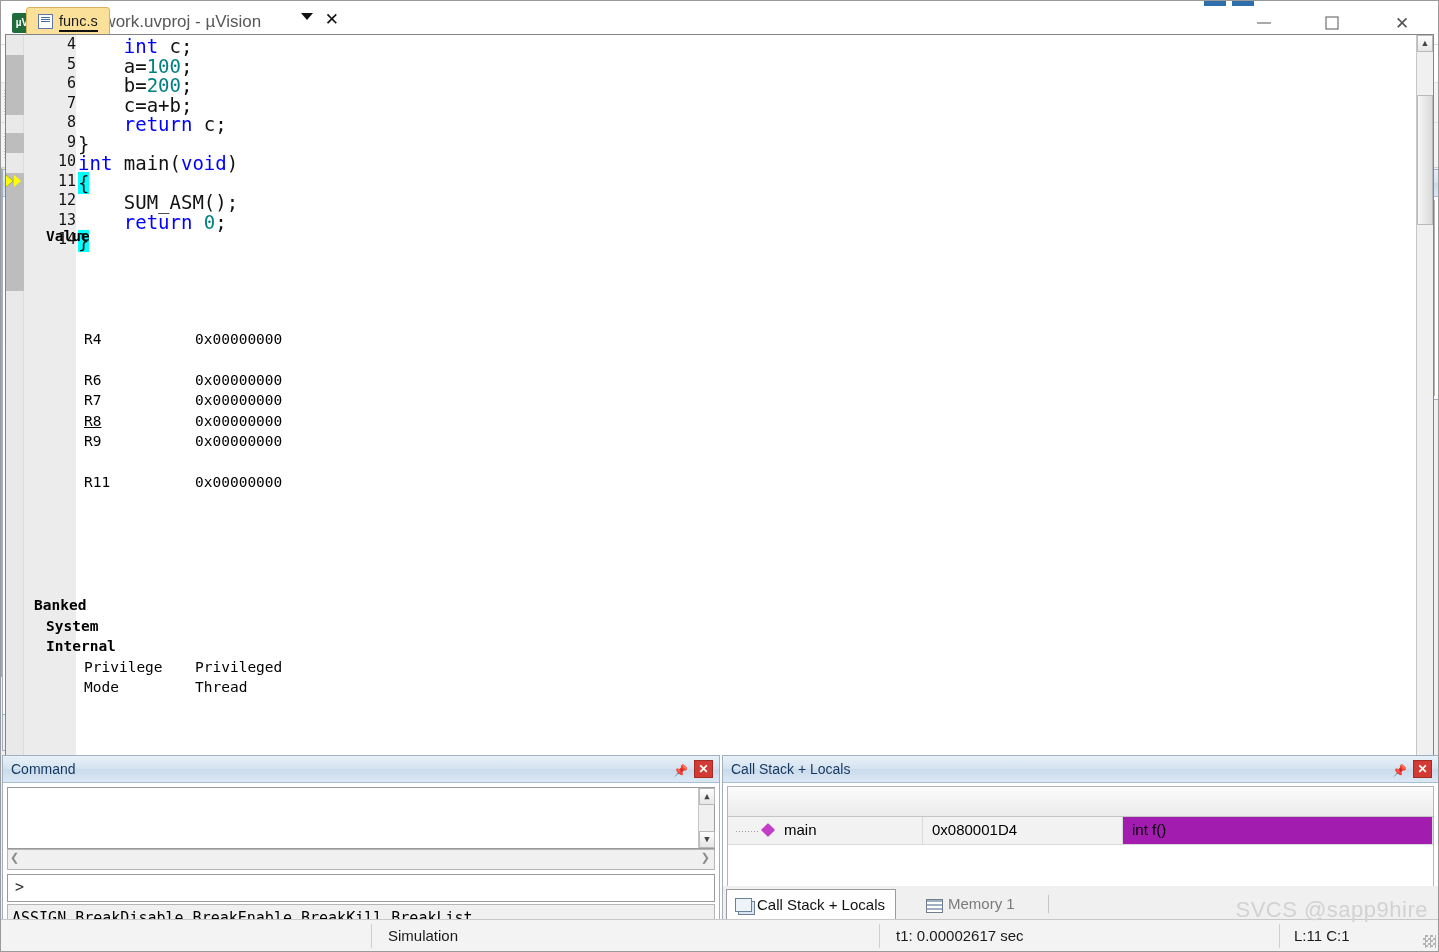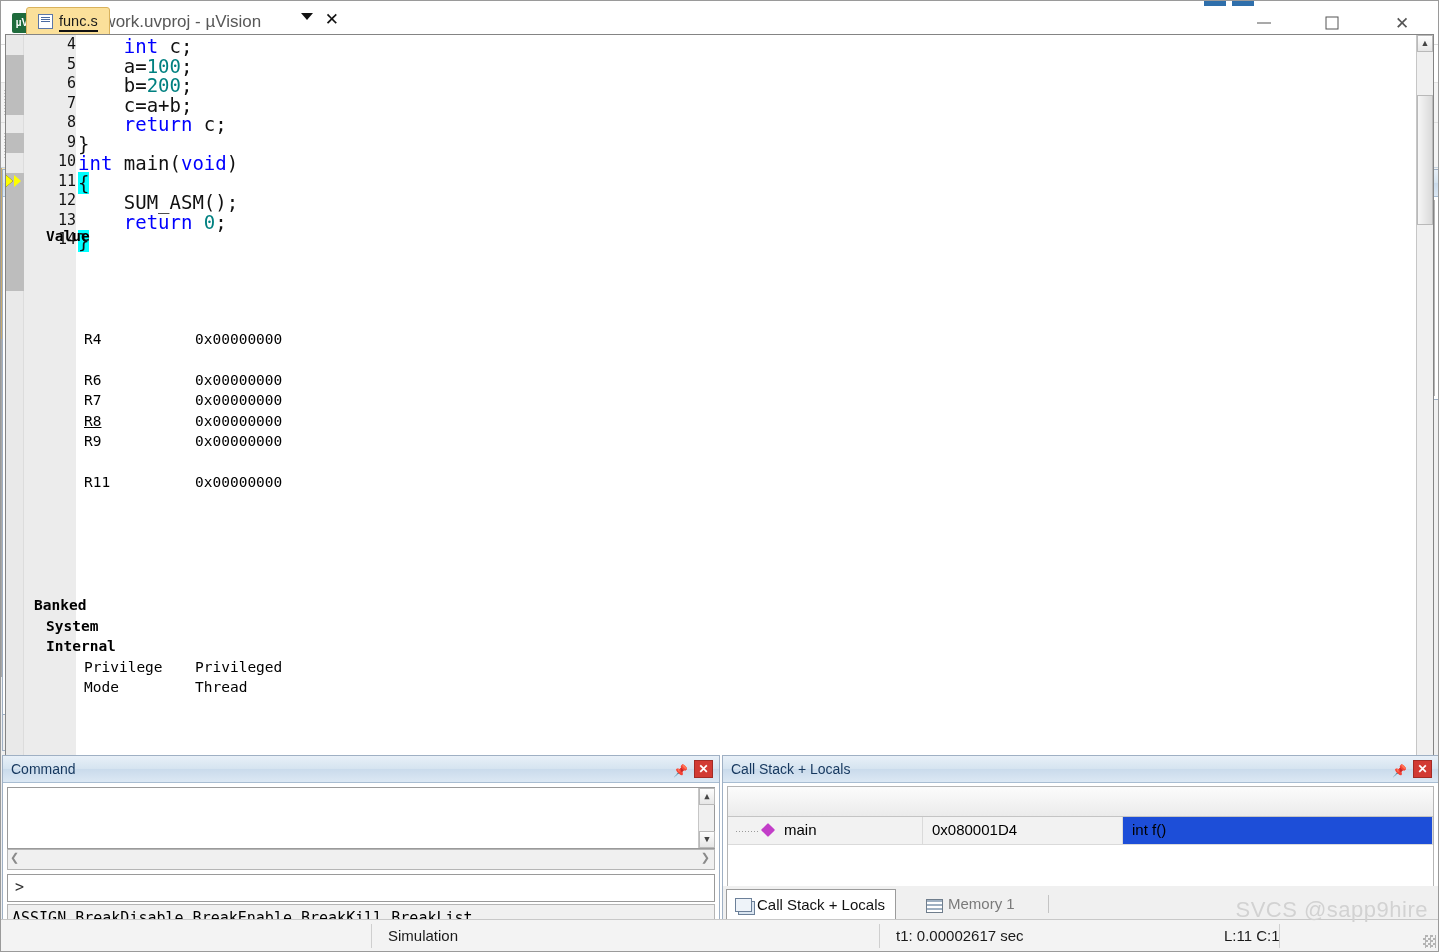--- a/index.html
+++ b/index.html
@@ -219,21 +219,21 @@
   #callstack{ left:721px; top:754px; width:717px; height:160px; }
   .cs-body{ position:absolute; left:0; top:27px; right:0; bottom:0; background:#fff; }
   .cs-inner{ position:absolute; left:4px; top:3px; right:4px; bottom:3px; border:1px solid #b5b5b5; background:#fff;}
   .cs-hdr{ display:flex; height:30px; background:linear-gradient(to bottom,#fcfcfc,#ebebeb);
            border-bottom:1px solid #c4c4c4; }
   .cs-hdr div{ font-size:15px; color:#111; padding:5px 0 0 9px; border-right:1px solid #c4c4c4; }
   .ch1{width:195px;} .ch2{width:200px;} .ch3{flex:1;}
   .cs-row{ display:flex; height:28px; }
   .cs-row div{ font-size:15px; padding:4px 0 0 9px; background:#f2f2f2; border-right:1px solid #dadada; border-bottom:1px solid #dadada;}
   .cs-row .c1{ width:195px; position:relative; padding-left:56px; background:#f2f2f2;}
-  .cs-row .c2{ width:200px; } .cs-row .c3{ flex:1; background:#1d4ed8; }
+  .cs-row .c2{ width:200px; } .cs-row .c3{ flex:1; background:#a21caf; }
   .diamond{ position:absolute; left:35px; top:8px; width:10px;height:10px; background:#c23ec8;
             transform:rotate(45deg); border-radius:1px;}
   .dots{ position:absolute; left:8px; top:14px; width:22px; height:1px;
          background:repeating-linear-gradient(to right,#9a9a9a 0 1px,transparent 1px 3px); }
   .cs-tabs{ position:absolute; left:721px; top:885px; width:717px; height:36px;
             background:#f0f0f0; border-left:1px solid #9fb0c4; border-right:1px solid #9fb0c4;
             border-bottom:1px solid #9fb0c4; }
 
   
   .statusbar{ position:absolute; left:0; bottom:0; width:1439px; height:32px;
@@ -879,18 +879,18 @@
     </div>
     <div style="position:absolute;left:325px;top:9px;width:1px;height:18px;background:#c4c4c4;"></div>
   </div>
 
   <div class="statusbar">
     <div class="sb-div" style="left:370px;"></div>
     <div class="sb-cell" style="left:387px;">Simulation</div>
     <div class="sb-div" style="left:878px;"></div>
     <div class="sb-cell" style="left:895px;">t1: 0.00002617 sec</div>
     <div class="sb-div" style="left:1278px;"></div>
-    <div class="sb-cell" style="left:1223px;">L:11 C:1</div>
+    <div class="sb-cell" style="left:1293px;">L:11 C:1</div>
     <div class="grip-dots"></div>
   </div>
 
   <div class="watermark">SVCS @sapp9hire</div>
 </div>
 
 </body></html>

